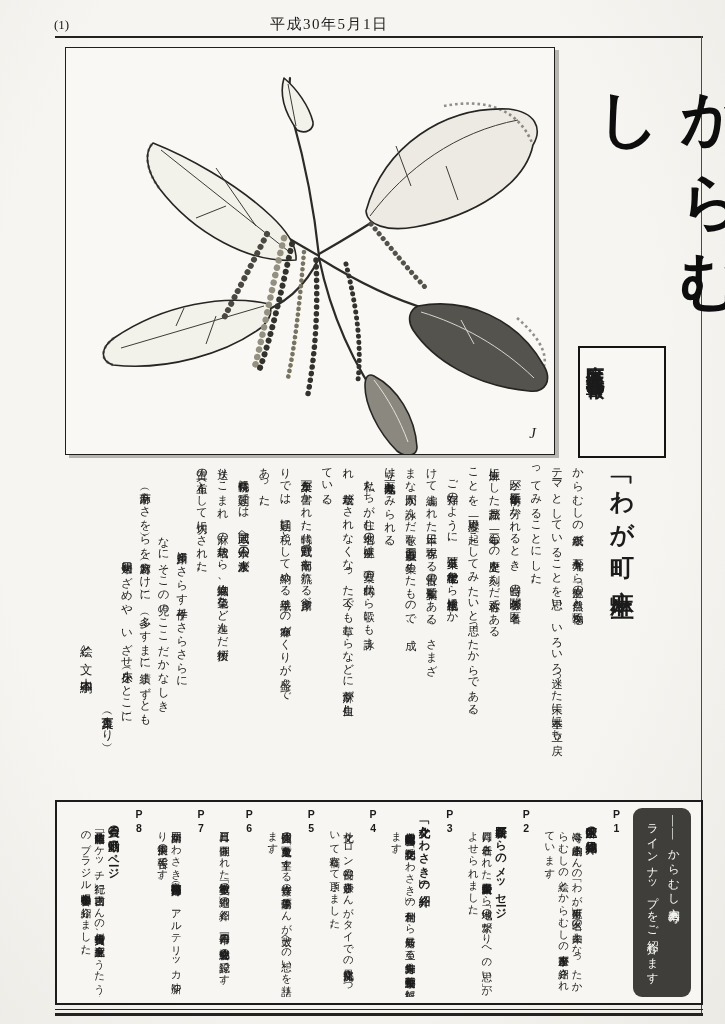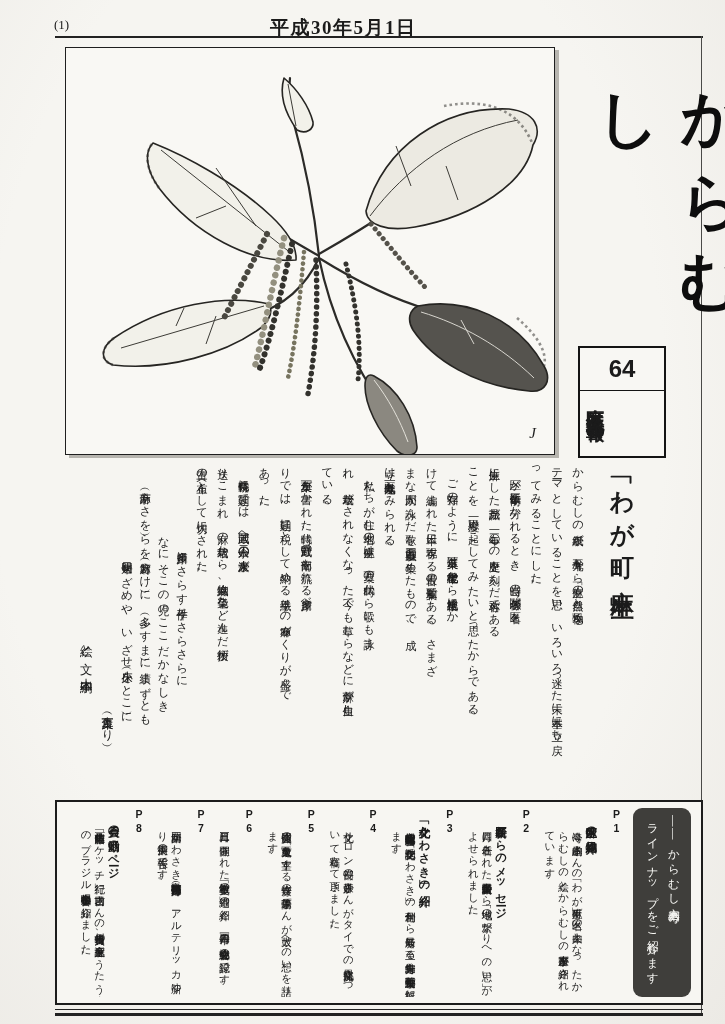--- a/index.html
+++ b/index.html
@@ -8,21 +8,21 @@
     background:#e9e8e4;
     font-family:"Liberation Serif","DejaVu Serif",serif;
     color:#1b1b1b;
   }
   .paper{
     position:absolute;inset:0;
     background:radial-gradient(ellipse at 45% 40%, #f6f5f1 60%, #eceae5 100%);
   }
   
   .page-number{position:absolute;left:54px;top:17px;font-size:13px;}
-  .issue-date{position:absolute;left:270px;top:15px;font-size:19px;letter-spacing:1.5px;font-weight:700;}
+  .issue-date{position:absolute;left:270px;top:15px;font-size:15px;letter-spacing:1.5px;font-weight:400;}
   .header-rule{position:absolute;left:55px;top:36px;width:648px;height:0;border-top:2.5px solid #222;}
   .right-rule{position:absolute;left:701px;top:36px;width:0;height:980px;border-left:1.5px solid #4a4a48;}
   
   .illo-frame{
     position:absolute;left:65px;top:47px;width:488px;height:406px;
     background:#f9f8f4;border:1.4px solid #1f1f1f;
     box-shadow:4px 3px 0 #b7b5af;
   }
   .illo-frame svg{width:100%;height:100%;display:block;}
   .artist-mark{position:absolute;right:18px;bottom:12px;font-size:15px;font-style:italic;color:#222;}
@@ -163,21 +163,20 @@
       <path stroke="#33322d" stroke-width="5" stroke-dasharray="0.1 6" d="M280 216 C290 256 296 296 292 332"></path>
       <path stroke="#55524a" stroke-width="5" stroke-dasharray="0.1 6.2" d="M305 176 C325 200 344 224 360 240"></path>
       <path stroke="#77745f" stroke-width="4.6" stroke-dasharray="0.1 5.6" d="M238 204 C234 250 230 292 222 330"></path>
     </g>
   </svg>
   <div class="artist-mark">J</div>
 </div>
 
 <div class="masthead">からむし</div>
 <div class="issue-box">
-  <div class="issue-number">64</div>
   <div class="org-name">麻生区文化協会会報</div>
 </div>
 
 <div class="article">
   <h2>「わが町　麻生」</h2>
   <p class="bodyline">からむしの表紙が、五十九号から「麻生の自然と風物」を</p>
   <p class="bodyline">テーマとしていることを思い、いろいろ迷った末に基本に立ち戻</p>
   <p class="bodyline">ってみることにした。</p>
   <p class="bodyline">　区が三十数年前に分かれるとき、当時の関係者が区名を</p>
   <p class="bodyline">麻生にした見識が、一三〇〇年もの歴史を刻んだ名称である</p>

